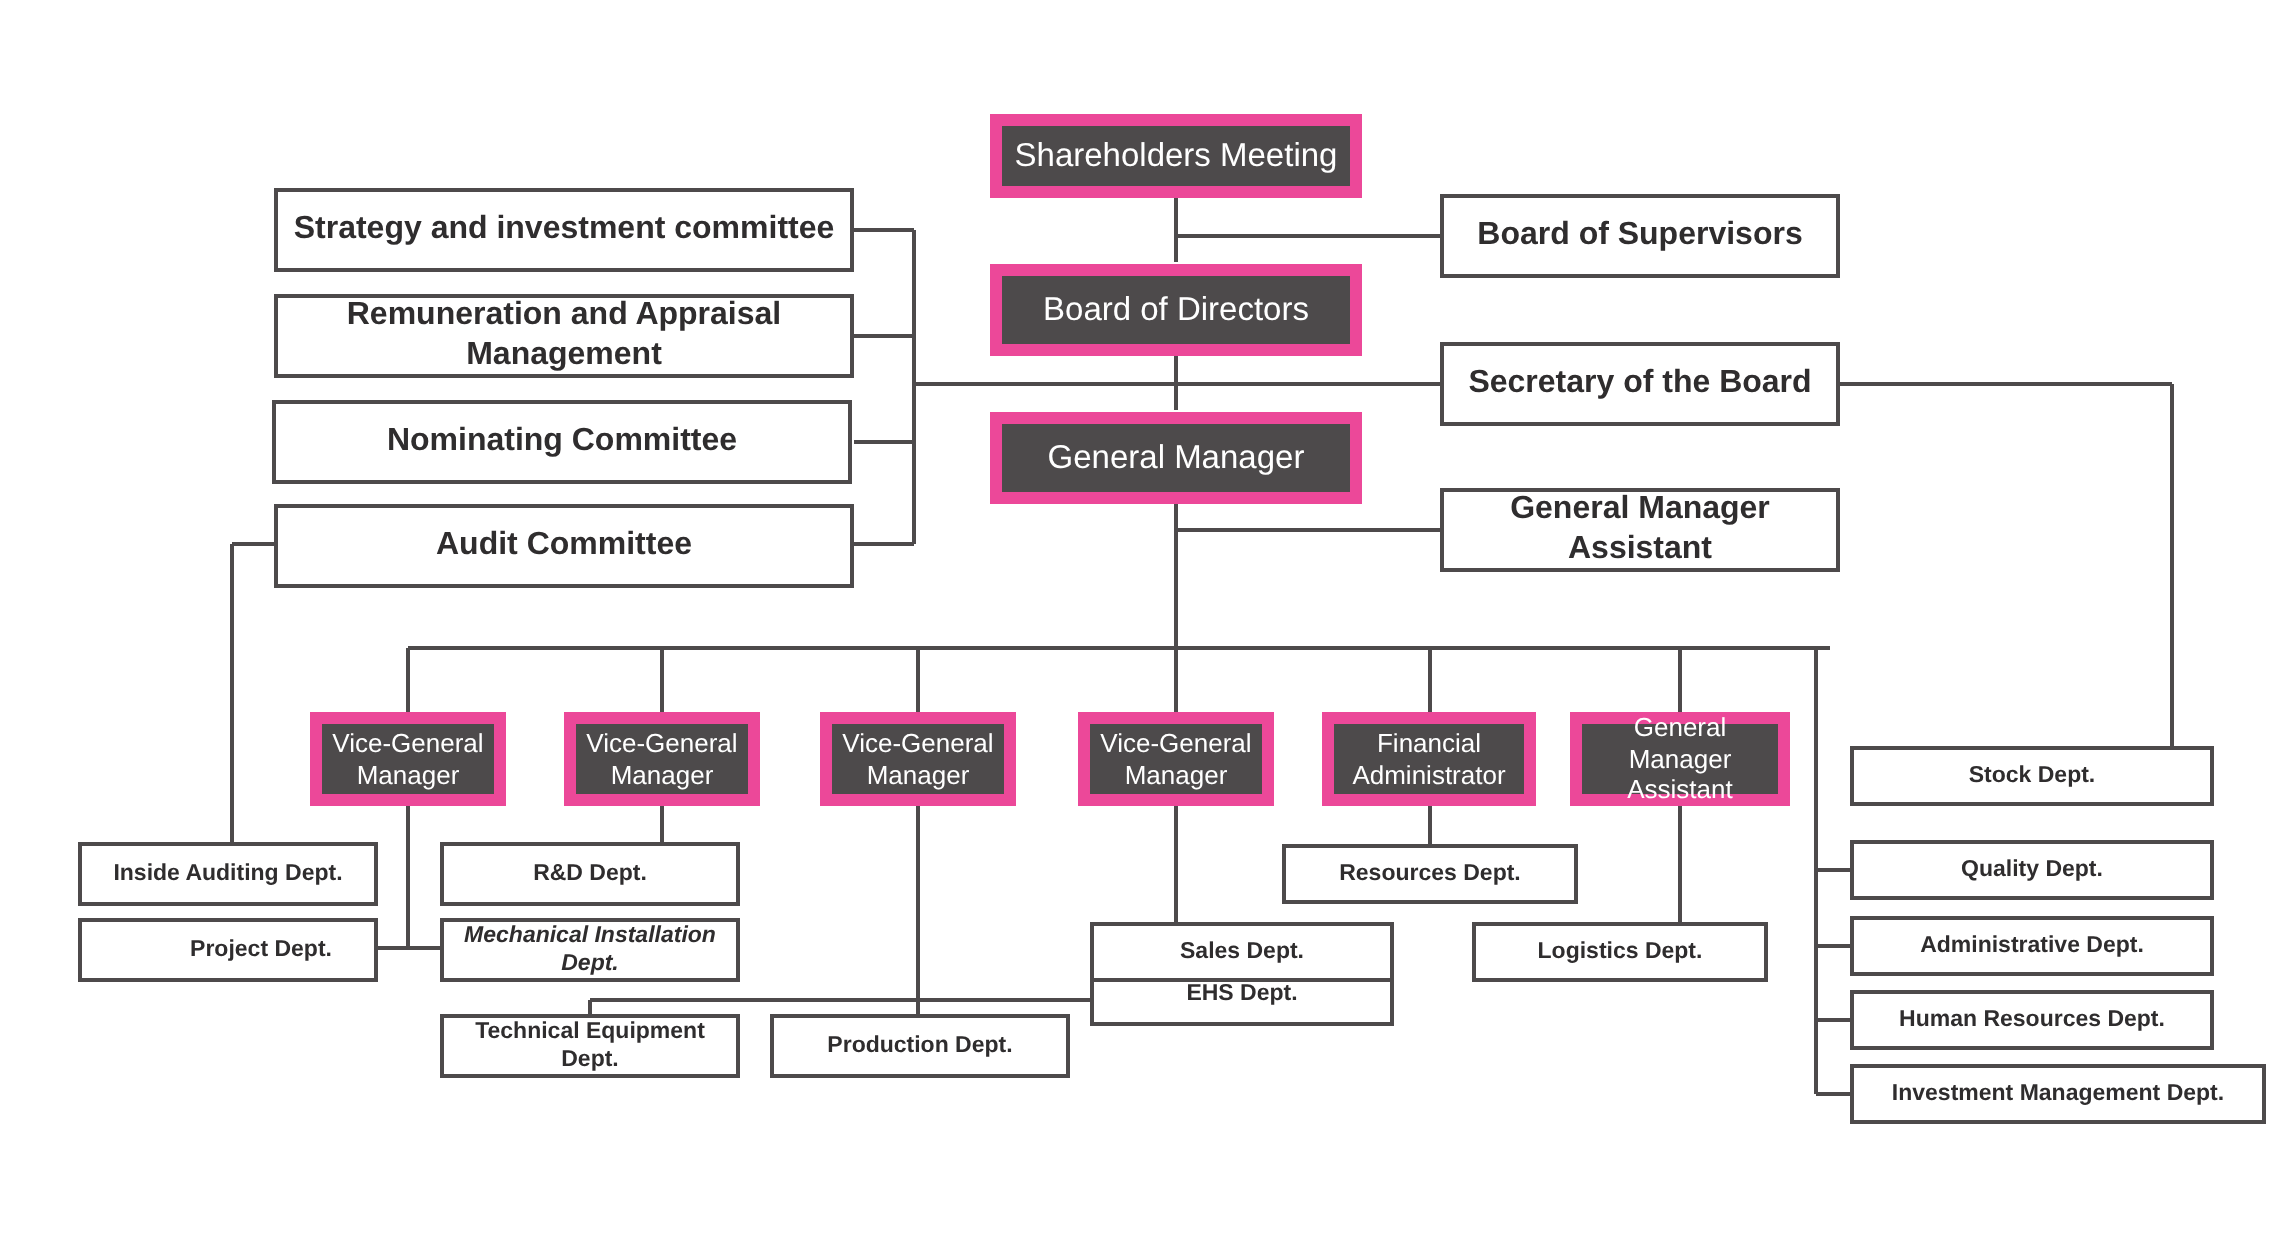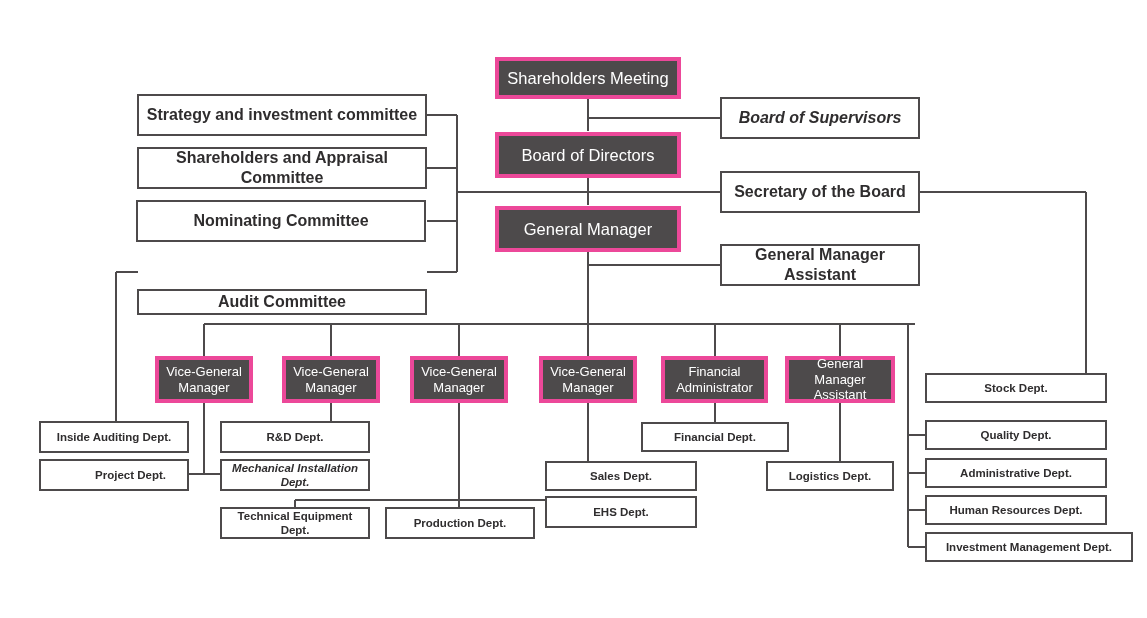--- a/index.html
+++ b/index.html
@@ -28,21 +28,21 @@
     align-items:center;
     justify-content:center;
     text-align:center;
     line-height:1.22;
     z-index:2;
   }
   .node span{display:block;padding:0 4px;}
   
   .node.dark{
     background:#4d4a4b;
-    border:4px solid #ec4899;
+    border:6px solid #ec4899;
     color:#ffffff;
   }
   
   .node.light{
     background:#ffffff;
     border:2px solid #4d4a4b;
     color:#2f2d2e;
     font-weight:bold;
   }
   .fs-top{font-size:16.5px;font-weight:400;}
@@ -122,32 +122,32 @@
 
   <div class="node dark fs-top" style="left:495px; top:206px; width:186px; height:46px;justify-content:center;">
     <span>General Manager</span>
   </div>
 
   <div class="node light fs-side" style="left:137px; top:94px; width:290px; height:42px;">
     <span>Strategy and investment committee</span>
   </div>
 
   <div class="node light fs-side" style="left:137px; top:147px; width:290px; height:42px;">
-    <span>Shareholders and Appraisal Committee</span>
+    <span>Remuneration and Appraisal Management</span>
   </div>
 
   <div class="node light fs-side" style="left:136px; top:200px; width:290px; height:42px;">
     <span>Nominating Committee</span>
   </div>
 
-  <div class="node light fs-side" style="left:137px; top:252px; width:290px; height:26px;margin-top:37px;">
+  <div class="node light fs-side" style="left:137px; top:252px; width:290px; height:42px;">
     <span>Audit Committee</span>
   </div>
 
-  <div class="node light fs-side" style="left:720px; top:97px; width:200px; height:42px;font-style:italic;">
+  <div class="node light fs-side" style="left:720px; top:97px; width:200px; height:42px;">
     <span>Board of Supervisors</span>
   </div>
 
   <div class="node light fs-side" style="left:720px; top:171px; width:200px; height:42px;">
     <span>Secretary of the Board</span>
   </div>
 
   <div class="node light fs-side" style="left:720px; top:244px; width:200px; height:42px;">
     <span>General Manager Assistant</span>
   </div>
@@ -193,33 +193,33 @@
   </div>
 
   <div class="node light fs-dept" style="left:220px; top:507px; width:150px; height:32px;">
     <span>Technical Equipment Dept.</span>
   </div>
 
   <div class="node light fs-dept" style="left:385px; top:507px; width:150px; height:32px;">
     <span>Production Dept.</span>
   </div>
 
-  <div class="node light fs-dept" style="left:545px; top:496px; width:152px; height:32px;">
+  <div class="node light fs-dept" style="left:545px; top:481px; width:152px; height:32px;">
     <span>EHS Dept.</span>
   </div>
 
   <div class="node light fs-dept" style="left:545px; top:461px; width:152px; height:30px;">
     <span>Sales Dept.</span>
   </div>
 
   <div class="node light fs-dept" style="left:641px; top:422px; width:148px; height:30px;">
-    <span>Financial Dept.</span>
-  </div>
-
-  <div class="node light fs-dept" style="left:766px; top:461px; width:128px; height:30px;">
+    <span>Resources Dept.</span>
+  </div>
+
+  <div class="node light fs-dept" style="left:736px; top:461px; width:148px; height:30px;">
     <span>Logistics Dept.</span>
   </div>
 
   <div class="node light fs-dept" style="left:925px; top:373px; width:182px; height:30px;">
     <span>Stock Dept.</span>
   </div>
 
   <div class="node light fs-dept" style="left:925px; top:420px; width:182px; height:30px;">
     <span>Quality Dept.</span>
   </div>

